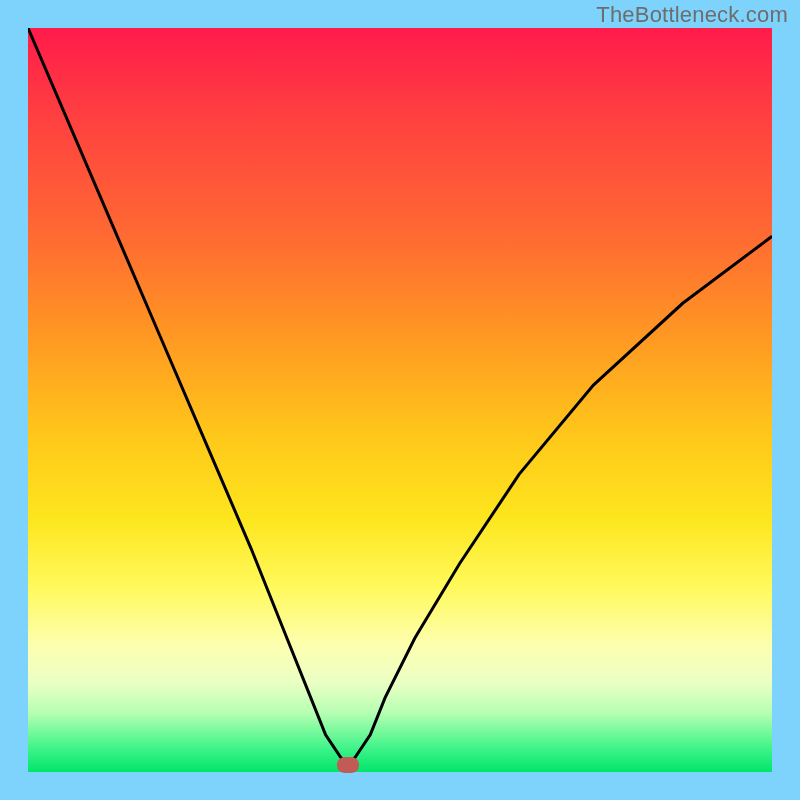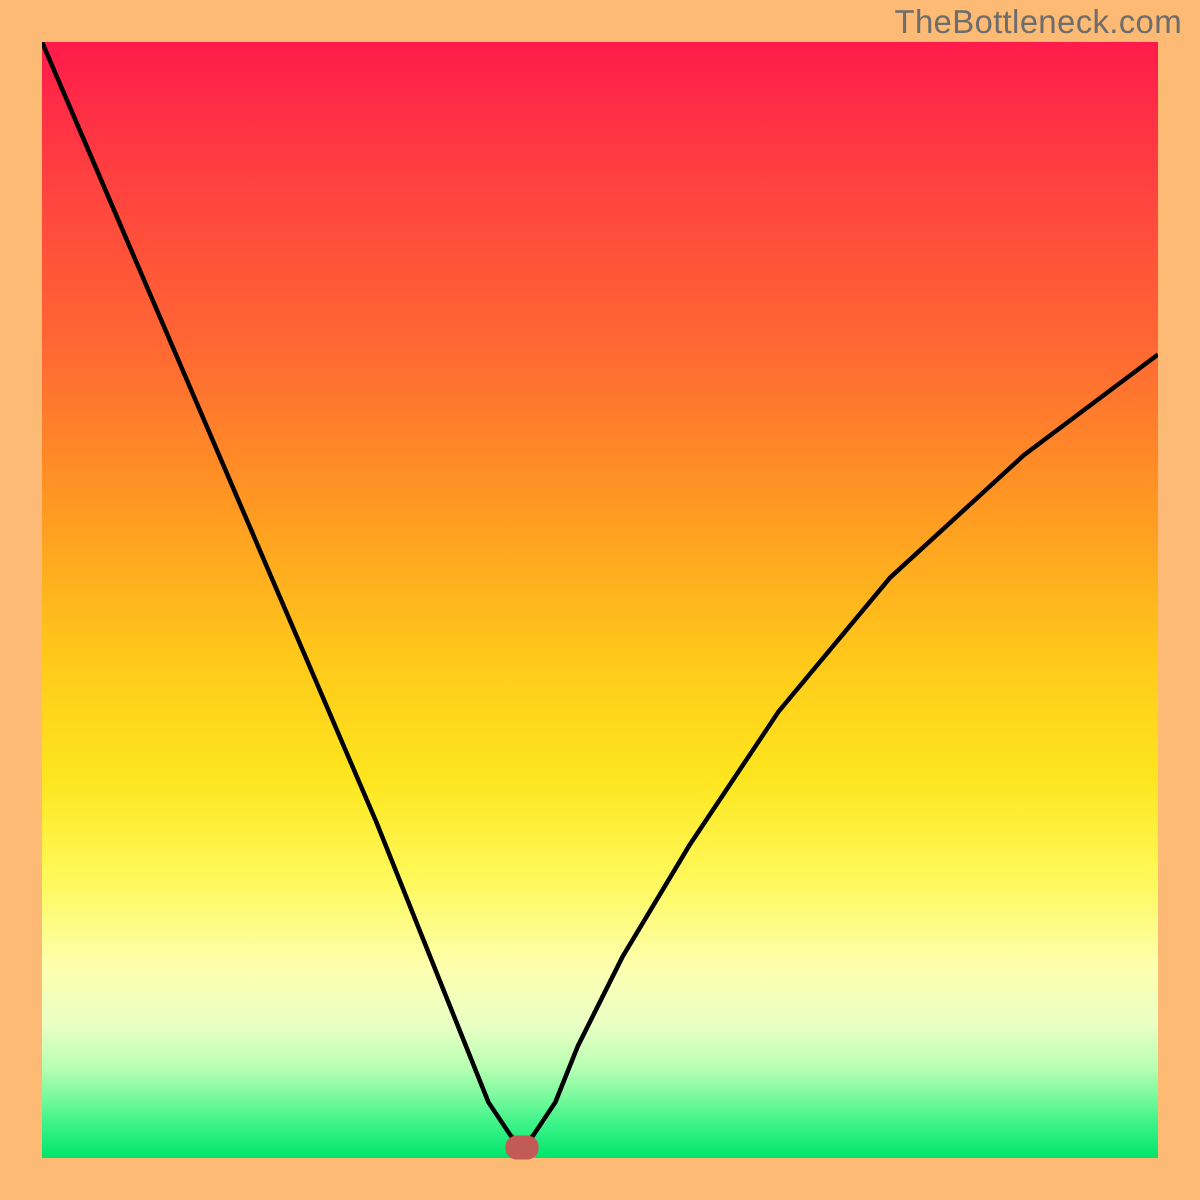--- a/index.html
+++ b/index.html
@@ -8,21 +8,21 @@
     width: 800px;
     height: 800px;
     background: #000;
     overflow: hidden;
     font-family: Arial, Helvetica, sans-serif;
   }
   .frame {
     position: relative;
     width: 800px;
     height: 800px;
-    background: #fdba74;
+    background: #7dd3fc;
   }
   .watermark {
     position: absolute;
     top: 2px;
     right: 12px;
     color: #6d6d6d;
     font-size: 22px;
     font-weight: 500;
     letter-spacing: 0.2px;
     z-index: 10;

